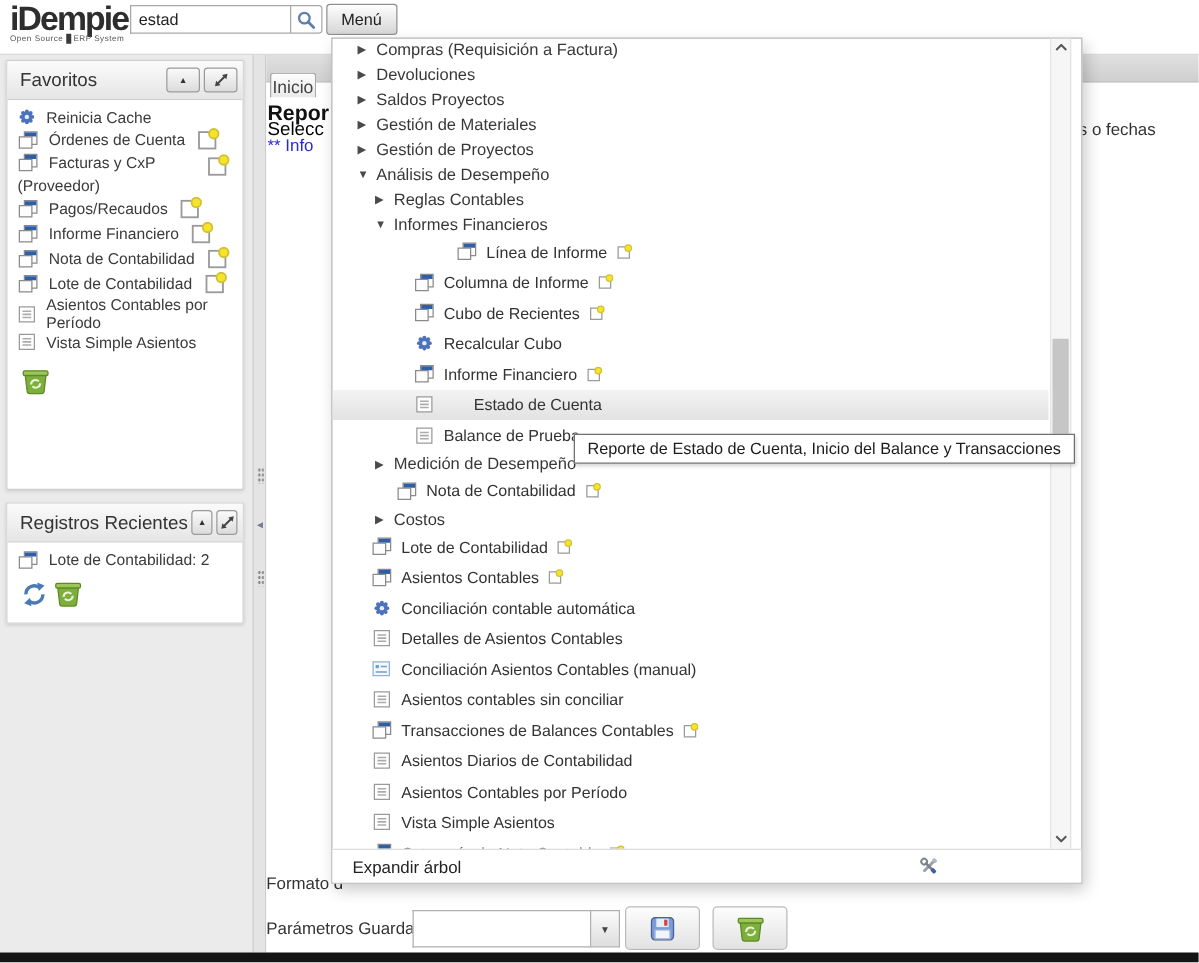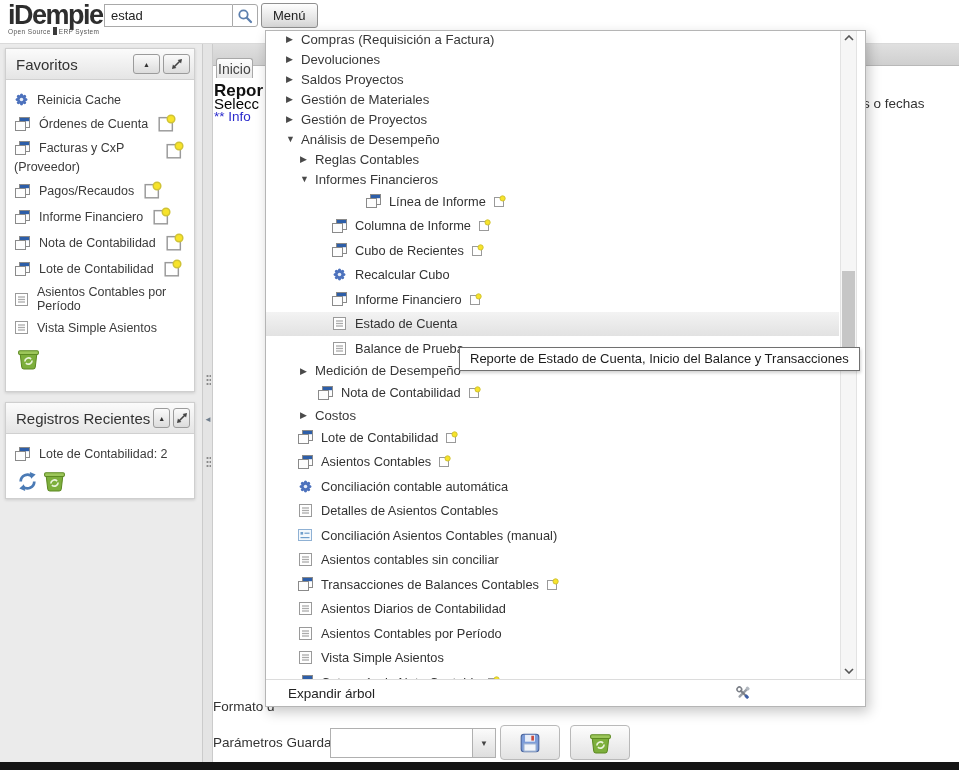--- a/index.html
+++ b/index.html
@@ -23,21 +23,21 @@
 
   
   .sidebar { position:absolute; left:0; top:44px; width:202px; height:718px; background:#ebebeb; }
   .panel { position:absolute; left:5px; width:190px; background:#fff; border:1px solid #cfcfcf; box-shadow:0 1px 3px rgba(0,0,0,.14); }
   .panel.fav { top:4px; height:344px; }
   .panel.recent { top:358px; height:97px; }
   .panel-header { height:31px; background:linear-gradient(#fbfbfb,#e5e5e5); border-bottom:1px solid #d0d0d0; display:flex; align-items:center; padding:0 4px 0 10px; }
   .panel-title { font-size:15px; color:#333; flex:1; white-space:nowrap; }
   .ph-btn { width:27px; height:20px; border:1px solid #9b9b9b; border-radius:3px; background:linear-gradient(#fafafa,#dcdcdc); display:flex; align-items:center; justify-content:center; margin-left:3px; font-size:7px; color:#333; cursor:pointer; }
   .p-list { padding:5px 8px 0 8px; }
-  .f-row { display:flex; align-items:center; margin:7px 0; font-size:12.5px; color:#3b3b3b; cursor:pointer; }
+  .f-row { display:flex; align-items:center; margin:1px 0; font-size:12.5px; color:#3b3b3b; cursor:pointer; }
   .f-icon { margin-right:8px; display:flex; }
   .f-note { margin-left:9px; display:flex; }
   .f-row.wrap { display:block; position:relative; padding-right:30px; }
   .f-row.wrap .w-line { display:flex; align-items:center; }
   .f-row.wrap .f-note { position:absolute; right:2px; top:1px; margin:0; }
   .f-row.wrap .w-sub { margin:4px 0 0 -8px; }
   .bin-row { margin:13px 0 0 2px; }
   .icons-row { display:flex; gap:3px; margin:8px 0 0 2px; align-items:flex-end; }
 
   
@@ -72,21 +72,21 @@
   .tree { margin-top:-2px; }
   .t-row { display:flex; align-items:center; cursor:pointer; }
   .t-row.folder { height:20px; }
   .t-row.leaf { height:24.5px; }
   .t-row.selected { background:linear-gradient(#f3f3f3,#e2e2e2); }
   .t-arrow { width:15px; font-size:9px; color:#4a4a4a; flex:none; }
   .t-icon { margin-right:7px; display:flex; width:18px; justify-content:center; flex:none; }
   .t-label { font-size:12.8px; color:#333; white-space:nowrap; }
   .t-row.folder .t-label { font-size:13.2px; color:#383838; }
   .t-note { margin-left:7px; display:flex; }
-  .popup-footer { position:absolute; left:0; right:0; bottom:0; height:27px; background:#fff; border-top:1px solid #dcdcdc; display:flex; align-items:center; padding-left:22px; font-size:13.5px; color:#222; }
+  .popup-footer { position:absolute; left:0; right:0; bottom:0; height:27px; background:#fff; border-top:1px solid #dcdcdc; display:flex; align-items:center; padding-left:16px; font-size:13.5px; color:#222; }
   .footer-wrench { position:absolute; left:468px; top:4px; cursor:pointer; }
   .vscroll { position:absolute; right:8px; top:0; width:17px; height:649px; background:#f6f6f6; border-left:1px solid #e3e3e3; border-right:1px solid #e3e3e3; }
   .vs-up { position:absolute; top:4px; left:3px; cursor:pointer; }
   .vs-down { position:absolute; bottom:6px; left:3px; cursor:pointer; }
   .vs-thumb { position:absolute; top:240px; left:1px; right:1px; height:82px; background:#c6c6c6; cursor:grab; }
   .tooltip { position:absolute; left:193px; top:316px; background:#fff; border:1px solid #707070; padding:3px 10px 4px 10px; font-size:13px; color:#1c1c1c; white-space:nowrap; box-shadow:1px 2px 3px rgba(0,0,0,.18); z-index:12; }
 </style>
 </head>
 <body>
 
@@ -503,21 +503,21 @@
             </svg>
           </span>
           <span class="t-label">Informe Financiero</span>
           <span class="t-note">
             <svg width="13" height="13" viewBox="0 0 13 13">
               <rect x="1.5" y="2.5" width="9" height="9" fill="#fff" stroke="#9a9a9a"></rect>
               <circle cx="9.6" cy="3.4" r="2.6" fill="#f7e32a" stroke="#cfc235"></circle>
             </svg>
           </span>
         </div>
-        <div class="t-row leaf selected" style="padding-left: 64px;">
+        <div class="t-row leaf selected" style="padding-left: 64px; gap: 24px;">
           <span class="t-icon">
             <svg width="15" height="15" viewBox="0 0 15 15">
               <rect x="1.5" y="1.5" width="12" height="12" fill="#fff" stroke="#9a9a9a"></rect>
               <g stroke="#ababab" stroke-width="1.3">
                 <line x1="4" y1="5" x2="11" y2="5"></line>
                 <line x1="4" y1="7.5" x2="11" y2="7.5"></line>
                 <line x1="4" y1="10" x2="11" y2="10"></line>
               </g>
             </svg>
           </span>

